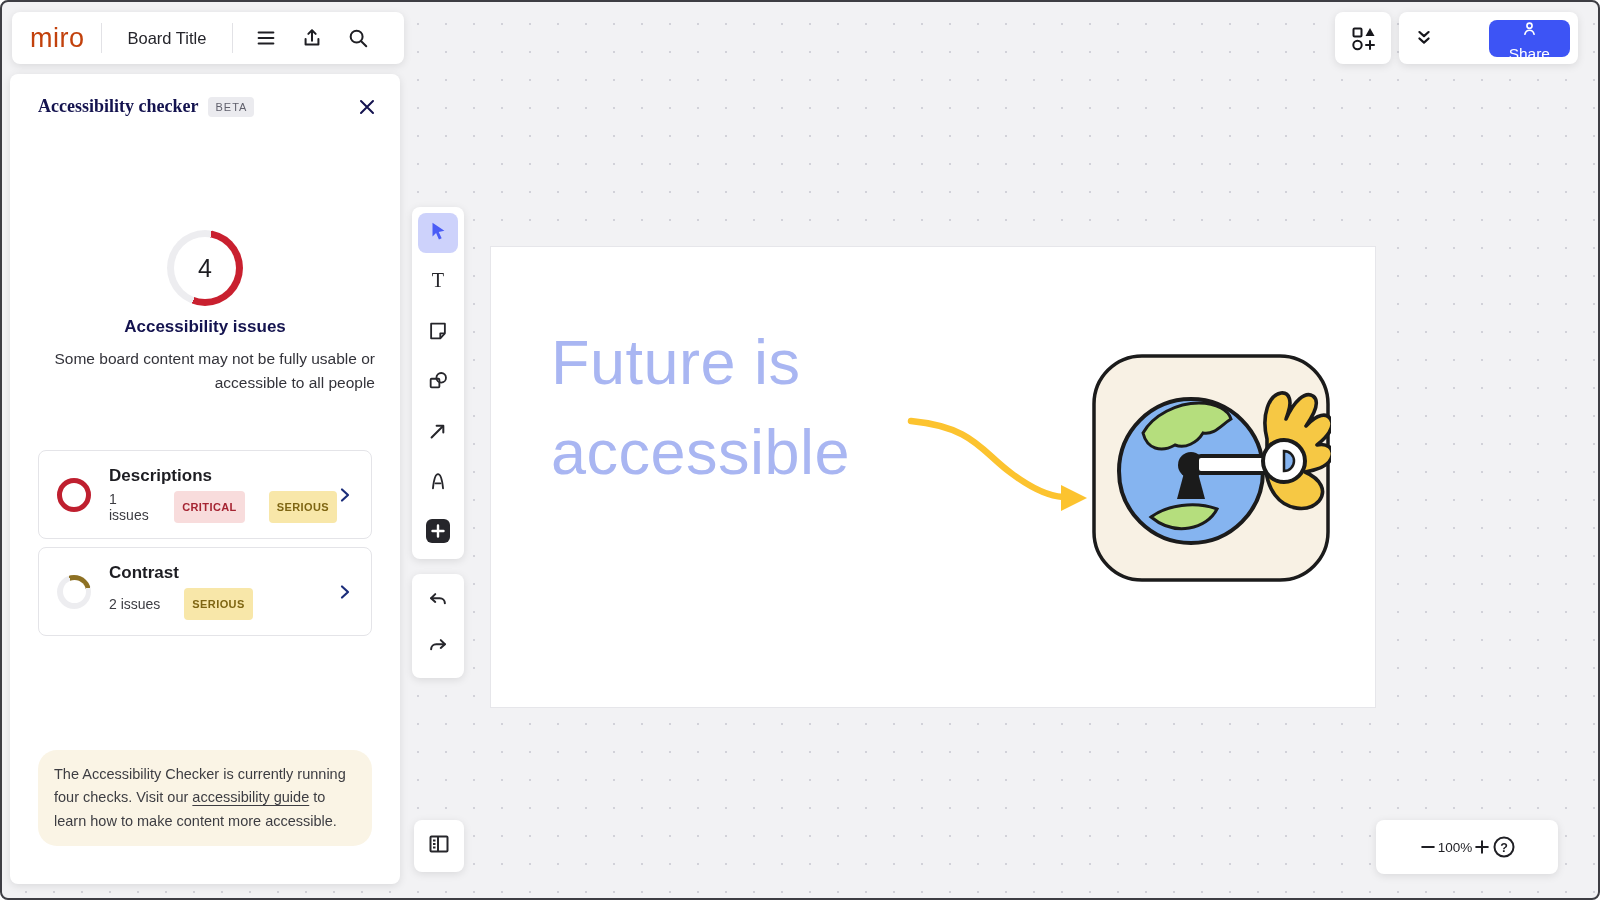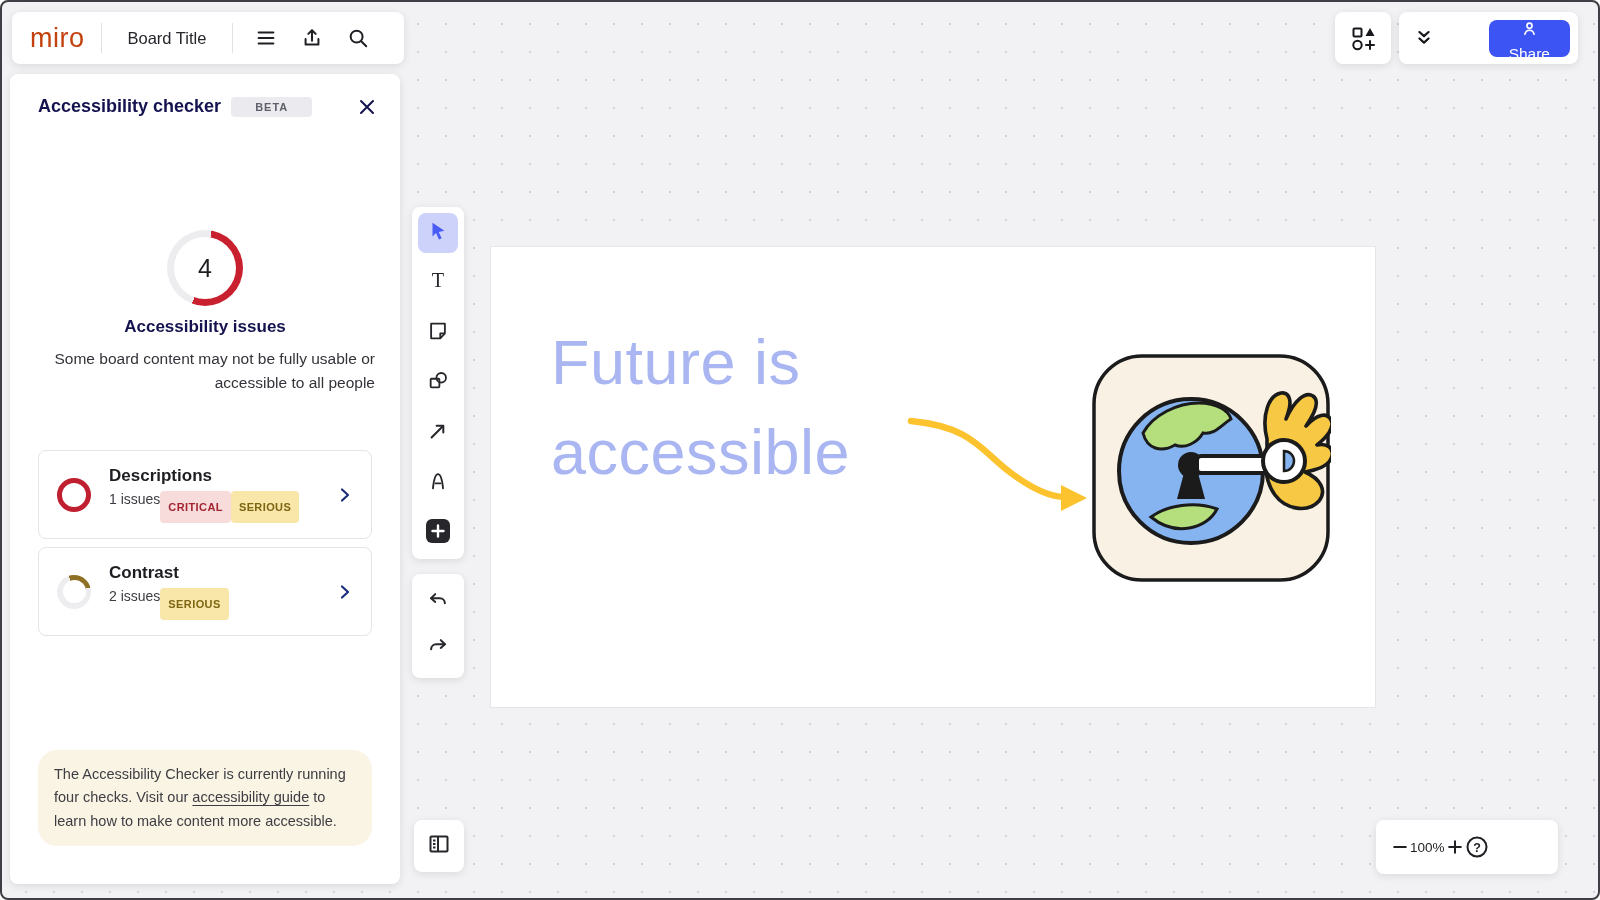--- a/index.html
+++ b/index.html
@@ -27,23 +27,23 @@
     display:flex; align-items:center; justify-content:center; }
   .actions-card { position:absolute; left:1397px; top:10px; width:179px; height:52px;
     display:flex; align-items:center; justify-content:space-between; padding:0 8px 0 14px; }
   .share-btn { display:flex; align-items:center; gap:8px; background:#3d54f5; color:#fff;
     border:none; border-radius:8px; height:37px; padding:0 20px; font-size:15.5px;
     font-family:"Liberation Sans",sans-serif; cursor:pointer;flex-direction:column; }
 
   
   .panel { position:absolute; left:8px; top:72px; width:390px; height:810px; }
   .panel-head { position:absolute; left:28px; right:24px; top:22px; display:flex; align-items:center; }
-  .panel-title { font-size:18px; font-weight:bold; color:#14134f; }
-  .beta-badge { margin-left:10px; background:#ebebef; color:#60606c; font-size:11px; font-weight:bold;
-    letter-spacing:1px; padding:4px 24px; border-radius:4px; }
+  .panel-title { font-size:18px; font-weight:bold; color:#14134f;font-family:Liberation Serif, serif; }
+  .beta-badge { margin-left:10px; background:#ebebef; color:#60606c; font-size:11px; font-weight:normal;
+    letter-spacing:1px; padding:4px 7px; border-radius:4px; }
   .close-x { margin-left:auto; cursor:pointer; display:flex; }
 
   .ring-wrap { position:absolute; left:157px; top:156px; width:76px; height:76px; border-radius:50%;
     background:conic-gradient(from 10deg, #c9202f 0deg 190deg, #ededf0 190deg 360deg); }
   .ring-inner { position:absolute; left:7px; top:7px; width:62px; height:62px; border-radius:50%;
     background:#fff; display:flex; align-items:center; justify-content:center;
     font-size:25px; color:#1d1d22; }
   .issues-label { position:absolute; left:0; top:243px; width:100%; text-align:center;
     font-size:17px; font-weight:bold; color:#14134f; }
   .summary { position:absolute; left:25px; top:273px; width:340px; text-align:right;
@@ -52,21 +52,21 @@
   .issue-card { position:absolute; left:28px; width:334px; height:89px; border:1px solid #e4e4e8;
     border-radius:8px; background:#fff; display:flex; align-items:center; padding:0 18px; cursor:pointer; }
   .issue-card.c1 { top:376px; } .issue-card.c2 { top:473px; }
   .mini-ring { width:34px; height:34px; border-radius:50%; flex:0 0 auto; position:relative; }
   .mini-ring.full { border:5.5px solid #bf1f2f; }
   .mini-ring.part { background:conic-gradient(from -18deg, #8d7023 0deg 92deg, #ededf0 92deg 360deg); }
   .mini-ring.part::after { content:""; position:absolute; left:5.5px; top:5.5px; width:23px; height:23px;
     border-radius:50%; background:#fff; }
   .issue-body { margin-left:18px; }
   .issue-name { font-size:17px; font-weight:bold; color:#1d1d22; margin-bottom:5px; }
-  .issue-meta { display:flex; gap:0; font-size:14px; color:#3c3c42; }
+  .issue-meta { display:flex; align-items:center; gap:24px; font-size:14px; color:#3c3c42; }
   .badge { font-size:11px; font-weight:bold; letter-spacing:0.4px; padding:10px 8px; border-radius:4px; }
   .badge.critical { background:#f8dcdc; color:#a52432; }
   .badge.serious { background:#f8e7a9; color:#7e6512; }
   .chev-right { margin-left:auto; display:flex; }
 
   .footnote { position:absolute; left:28px; top:676px; width:334px; background:#faf4e5;
     border-radius:19px; padding:13px 16px; font-size:14.5px; color:#3d3d42; line-height:1.62; }
   .footnote a { color:#3d3d42; text-decoration:underline; text-underline-offset:3px; cursor:pointer; }
 
   
@@ -83,21 +83,21 @@
   
   .frame { position:absolute; left:488px; top:244px; width:886px; height:462px; background:#fff;
     border:1px solid #e6e6ea; }
   .headline { position:absolute; left:60px; top:70px; font-size:63px; color:#a9b6f2;
     letter-spacing:0.5px; line-height:1.43; }
   .arrow-svg { position:absolute; left:412px; top:152px; pointer-events:none; }
   .icon-tile { position:absolute; left:600px; top:106px; width:240px; height:230px; }
 
   
   .zoom-card { position:absolute; left:1374px; top:818px; width:182px; height:54px;
-    display:flex; align-items:center; justify-content:flex-start; padding:0 14px; color:#1f1f24; }
+    display:flex; align-items:center; justify-content:center; padding:0 14px; color:#1f1f24; }
   .zoom-level { font-size:13.5px; color:#1f1f24; }
 </style>
 </head>
 <body>
 
 <div class="screen">
 
   <div class="card header-card">
     <div class="logo">miro</div>
     <div class="vdiv"></div>

